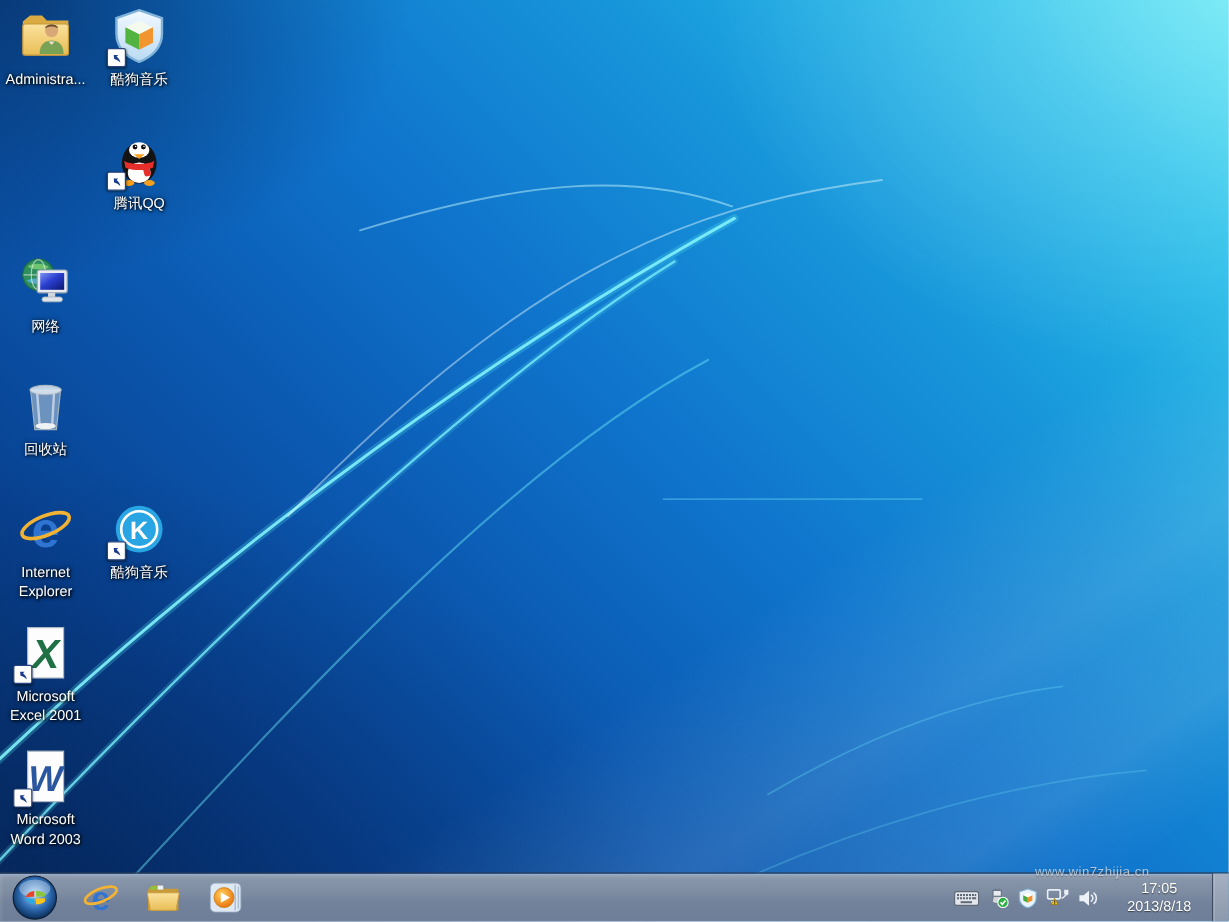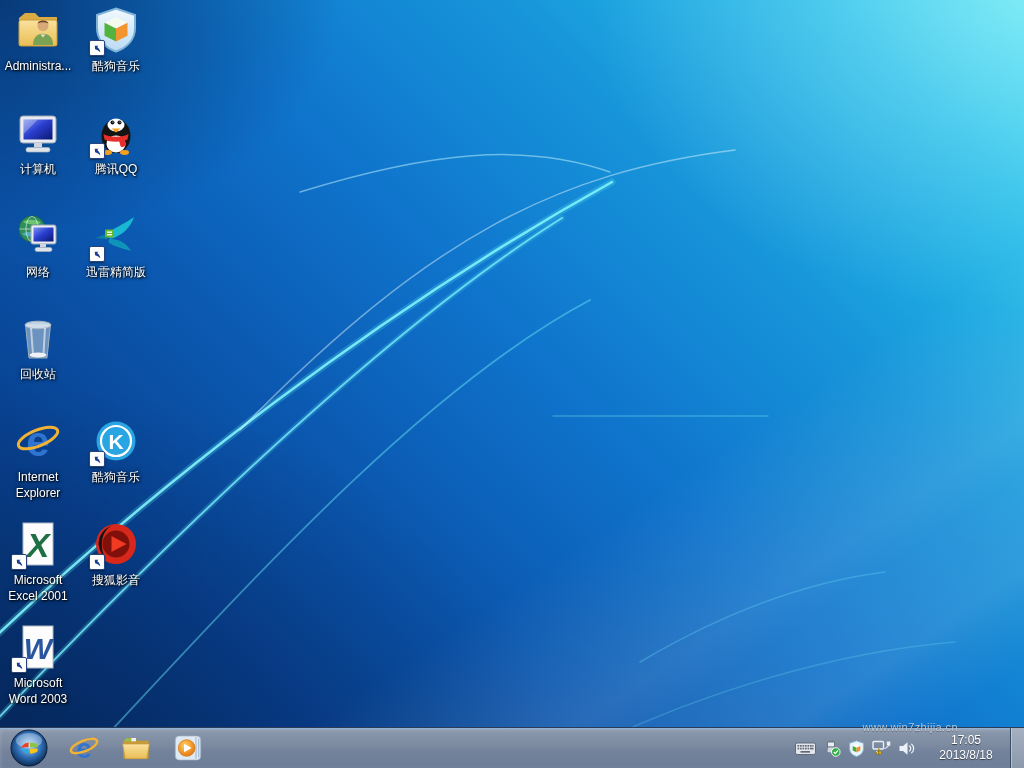--- a/index.html
+++ b/index.html
@@ -102,32 +102,20 @@
         <rect x="5" y="14" width="38" height="26" rx="2" fill="url(#g-folder)" stroke="#c79a3a" stroke-width="1"></rect>
         <circle cx="29" cy="19.5" r="5.5" fill="#d8a877"></circle>
         <path d="M23.5 17.6 C24.2 13.4 33.8 13.4 34.5 17.6 C31 15.7 27 15.7 23.5 17.6 Z" fill="#6b4a2a"></path>
         <path d="M19 39 C19 30.5 24 27.8 29 27.8 C34 27.8 39 30.5 39 39 Z" fill="#7aa255"></path>
         <path d="M26.5 28.5 L29 31.5 L31.5 28.5 Z" fill="#e9e2cf"></path>
       </svg>
     </div>
     <div class="lbl one">Administra...</div>
   </div>
 
-  <div class="dicon" style="left:0;top:109px">
-    <div class="ic">
-      <svg width="48" height="48" viewBox="0 0 48 48">
-        <rect x="6" y="7" width="36" height="27" rx="3" fill="#e8ecf2" stroke="#9aa4b2"></rect>
-        <rect x="9.5" y="10.5" width="29" height="20" fill="url(#g-screen)"></rect>
-        <path d="M9.5 10.5 L24 10.5 L9.5 25 Z" fill="rgba(255,255,255,.28)"></path>
-        <rect x="20" y="34" width="8" height="4.5" fill="#cfd6df"></rect>
-        <rect x="12" y="38.5" width="24" height="4.5" rx="2" fill="#dfe4ea" stroke="#a9b3bf" stroke-width=".7"></rect>
-      </svg>
-    </div>
-    <div class="lbl">计算机</div>
-  </div>
 
   <div class="dicon" style="left:0;top:314px">
     <div class="ic">
       <svg width="48" height="48" viewBox="0 0 48 48">
         <path d="M11.5 11 L15 44 H33 L36.5 11 Z" fill="rgba(190,206,218,.55)" stroke="#9fb0bf"></path>
         <ellipse cx="24" cy="11" rx="13" ry="3.8" fill="rgba(225,234,241,.85)" stroke="#aab6c2"></ellipse>
         <ellipse cx="24" cy="41" rx="8.5" ry="2.6" fill="#eef2f5"></ellipse>
         <path d="M17 14 L19 40 M31 14 L29.5 40" stroke="rgba(255,255,255,.55)" stroke-width="2"></path>
       </svg>
     </div>
@@ -226,72 +214,38 @@
       </svg>
       <span class="badge">
         <svg width="11" height="11" viewBox="0 0 12 12">
             <path d="M3 3 h4.2 L5.6 4.4 C7.5 5.8 8.7 7.6 9.1 10 C7.2 8.2 5.4 7.1 3.4 6.7 Z" fill="#1b3c8c"></path>
           </svg>
       </span>
     </div>
     <div class="lbl">腾讯QQ</div>
   </div>
 
-  <div class="dicon" style="left:78px;top:212px">
-    <div class="ic">
-      <svg width="48" height="48" viewBox="0 0 48 48">
-        <path d="M14 23 C21 16 31 13 42 5 C38 17 30 22 23 25.5 C19 27.5 15.5 26.5 14 23 Z" fill="#19b9d2"></path>
-        <path d="M17 27 C25 26.5 34 30 39 39 C30.5 36.5 22 34.5 16.5 30.5 Z" fill="#0f93b8"></path>
-        <path d="M15.5 21.5 L3.5 26 L15.5 27.5 C13.8 25.6 13.8 23.6 15.5 21.5 Z" fill="#0c7fa6"></path>
-        <rect x="13" y="17.5" width="9" height="8" rx="1" fill="#64b82e"></rect>
-        <rect x="15" y="19.5" width="5" height="1.4" fill="#fff"></rect>
-          <rect x="15" y="22" width="5" height="1.4" fill="#fff"></rect>
-      </svg>
-      <span class="badge">
-        <svg width="11" height="11" viewBox="0 0 12 12">
-            <path d="M3 3 h4.2 L5.6 4.4 C7.5 5.8 8.7 7.6 9.1 10 C7.2 8.2 5.4 7.1 3.4 6.7 Z" fill="#1b3c8c"></path>
-          </svg>
-      </span>
-    </div>
-    <div class="lbl">迅雷精简版</div>
-  </div>
 
 
   <div class="dicon" style="left:78px;top:417px">
     <div class="ic">
       <svg width="48" height="48" viewBox="0 0 48 48">
         <circle cx="24" cy="24" r="19.5" fill="#28a5e2"></circle>
         <circle cx="24" cy="24" r="15" fill="none" stroke="#fff" stroke-width="2.2"></circle>
         <text x="24" y="32" font-size="21" font-weight="bold" fill="#fff" text-anchor="middle">K</text>
       </svg>
       <span class="badge">
         <svg width="11" height="11" viewBox="0 0 12 12">
             <path d="M3 3 h4.2 L5.6 4.4 C7.5 5.8 8.7 7.6 9.1 10 C7.2 8.2 5.4 7.1 3.4 6.7 Z" fill="#1b3c8c"></path>
           </svg>
       </span>
     </div>
     <div class="lbl">酷狗音乐</div>
   </div>
 
-  <div class="dicon" style="left:78px;top:520px">
-    <div class="ic">
-      <svg width="48" height="48" viewBox="0 0 48 48">
-        <circle cx="24" cy="24" r="20" fill="#d8281c"></circle>
-        <circle cx="24" cy="24" r="13.5" fill="#801009"></circle>
-        <path d="M20 5.5 C9 11 7 28 14 38.5 C2.5 28 4.5 11.5 20 5.5 Z" fill="#151515"></path>
-        <path d="M19.5 16 L34.5 24 L19.5 32 Z" fill="#f03a22"></path>
-      </svg>
-      <span class="badge">
-        <svg width="11" height="11" viewBox="0 0 12 12">
-            <path d="M3 3 h4.2 L5.6 4.4 C7.5 5.8 8.7 7.6 9.1 10 C7.2 8.2 5.4 7.1 3.4 6.7 Z" fill="#1b3c8c"></path>
-          </svg>
-      </span>
-    </div>
-    <div class="lbl">搜狐影音</div>
-  </div>
 
   <div class="watermark">www.win7zhijia.cn</div>
 
   <div class="taskbar">
 
     <div class="start-btn">
       <svg width="38" height="38" viewBox="0 0 38 38">
         <circle cx="19" cy="19" r="18" fill="url(#g-orb)" stroke="#0a1c36" stroke-width="1"></circle>
         <ellipse cx="19" cy="11.5" rx="13" ry="7.5" fill="rgba(255,255,255,.33)"></ellipse>
         <path d="M11 18.6 C13 15.2 15.6 13.7 18.6 13.5 L18.6 18.3 Z" fill="#e8442c"></path>

